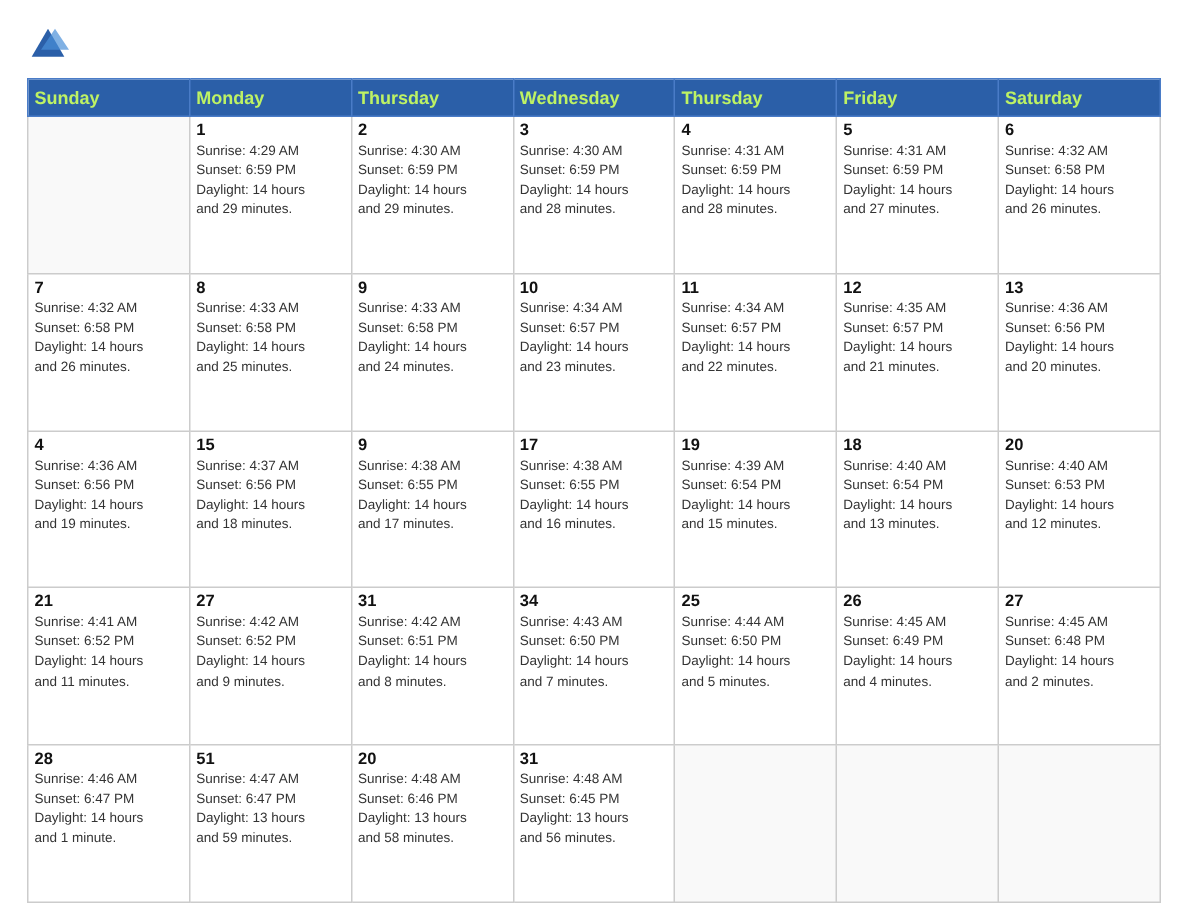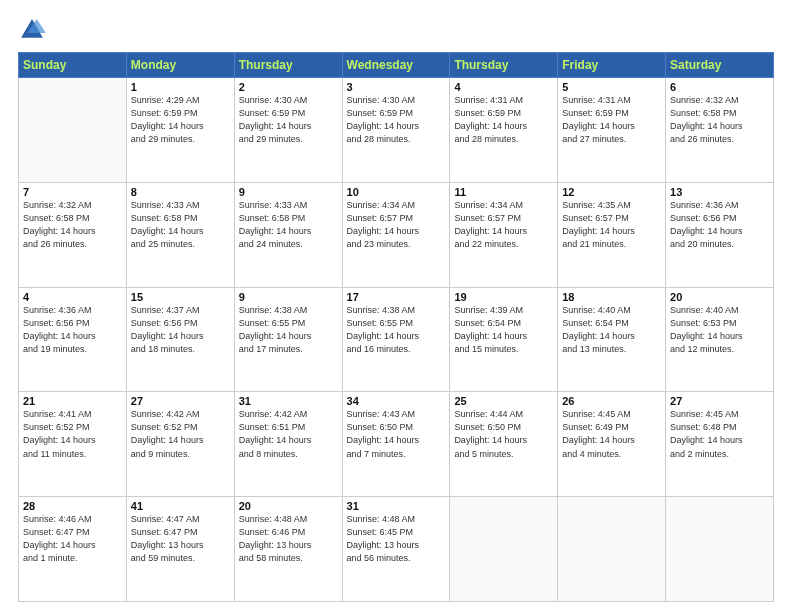--- a/index.html
+++ b/index.html
@@ -244,21 +244,21 @@
             <span class="day-num">27</span>
             <div class="day-info">Sunrise: 4:45 AM<br>Sunset: 6:48 PM<br>Daylight: 14 hours<br>and 2 minutes.</div>
           </td>
         </tr>
         <tr>
           <td>
             <span class="day-num">28</span>
             <div class="day-info">Sunrise: 4:46 AM<br>Sunset: 6:47 PM<br>Daylight: 14 hours<br>and 1 minute.</div>
           </td>
           <td>
-            <span class="day-num">41</span>
+            <span class="day-num">51</span>
             <div class="day-info">Sunrise: 4:47 AM<br>Sunset: 6:47 PM<br>Daylight: 13 hours<br>and 59 minutes.</div>
           </td>
           <td>
             <span class="day-num">20</span>
             <div class="day-info">Sunrise: 4:48 AM<br>Sunset: 6:46 PM<br>Daylight: 13 hours<br>and 58 minutes.</div>
           </td>
           <td>
             <span class="day-num">31</span>
             <div class="day-info">Sunrise: 4:48 AM<br>Sunset: 6:45 PM<br>Daylight: 13 hours<br>and 56 minutes.</div>
           </td>

